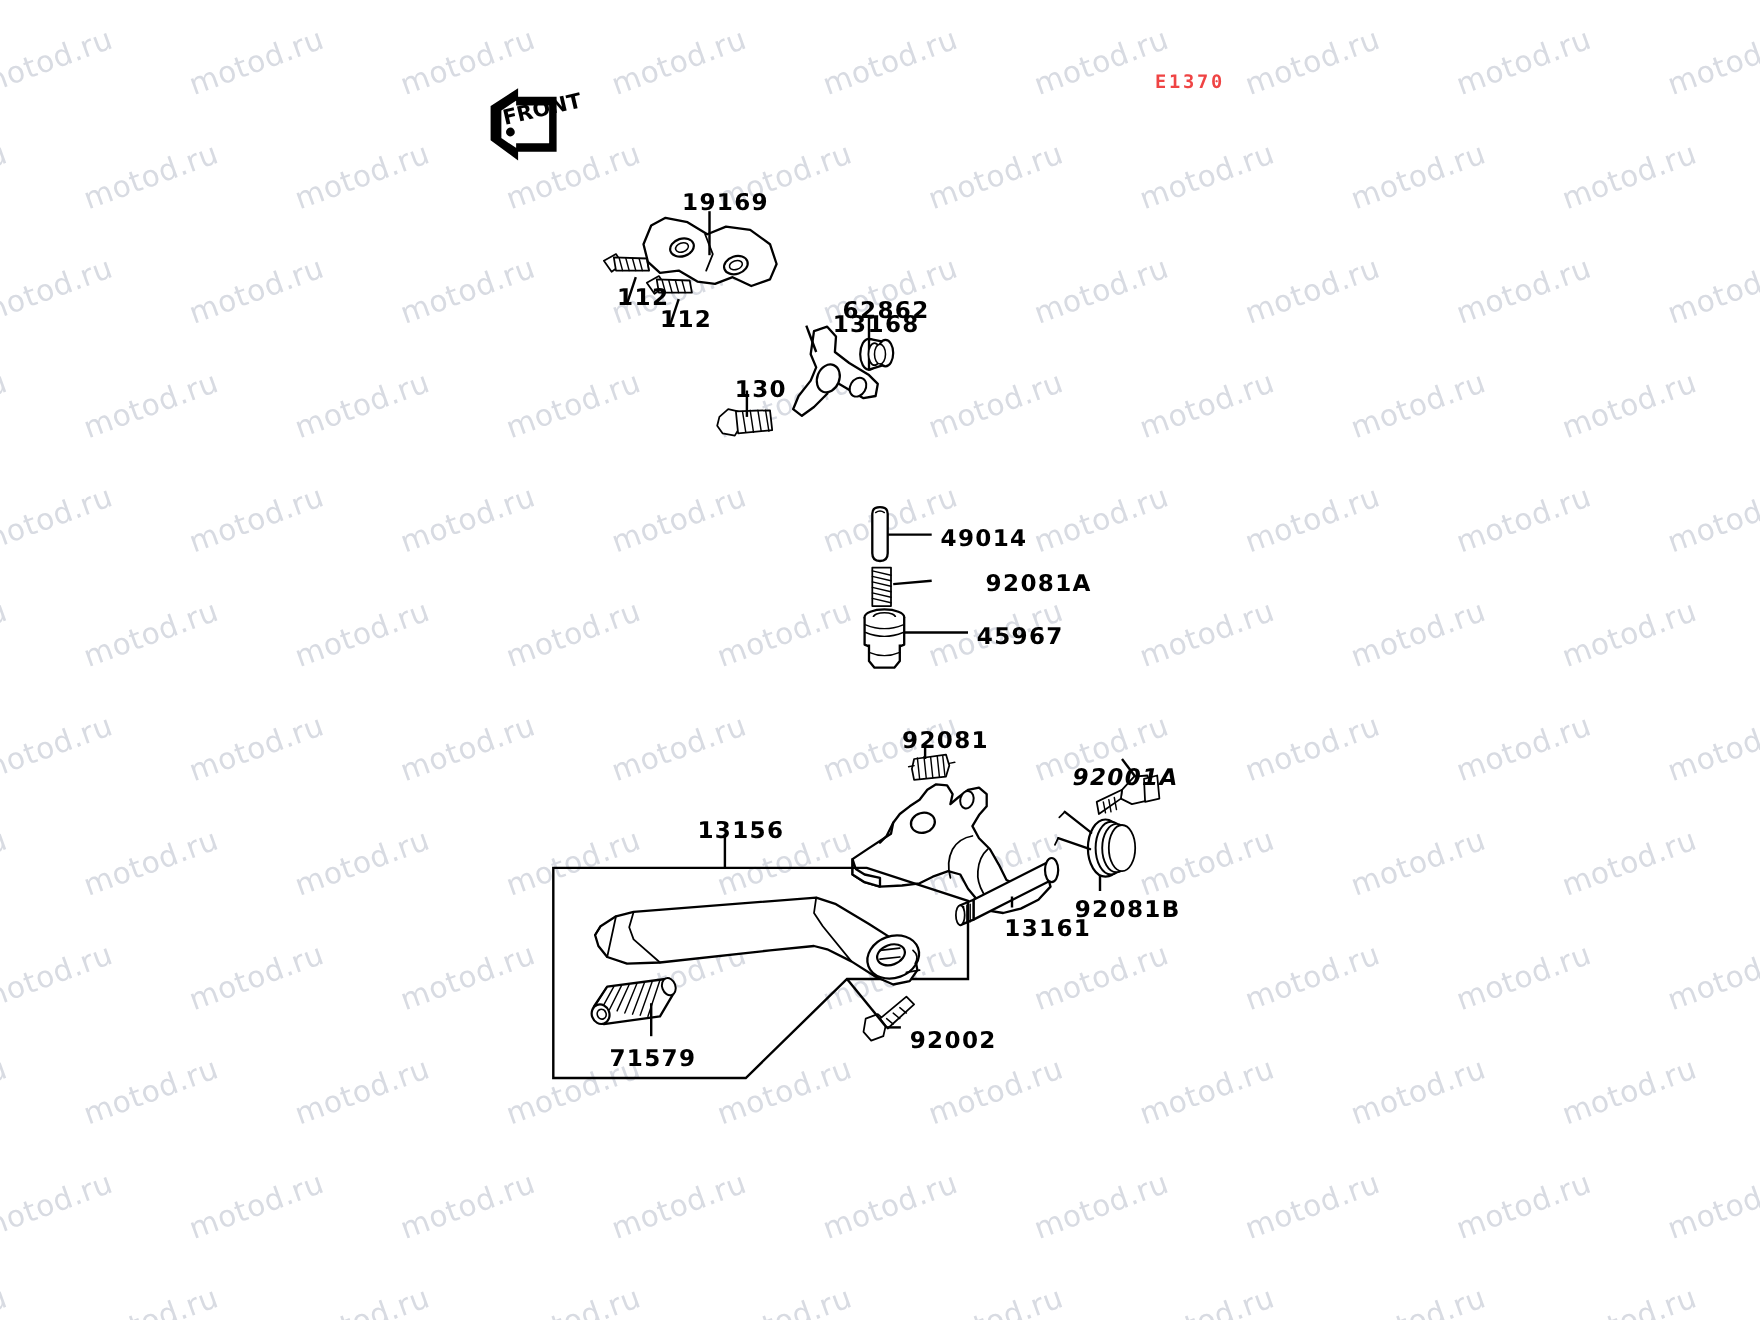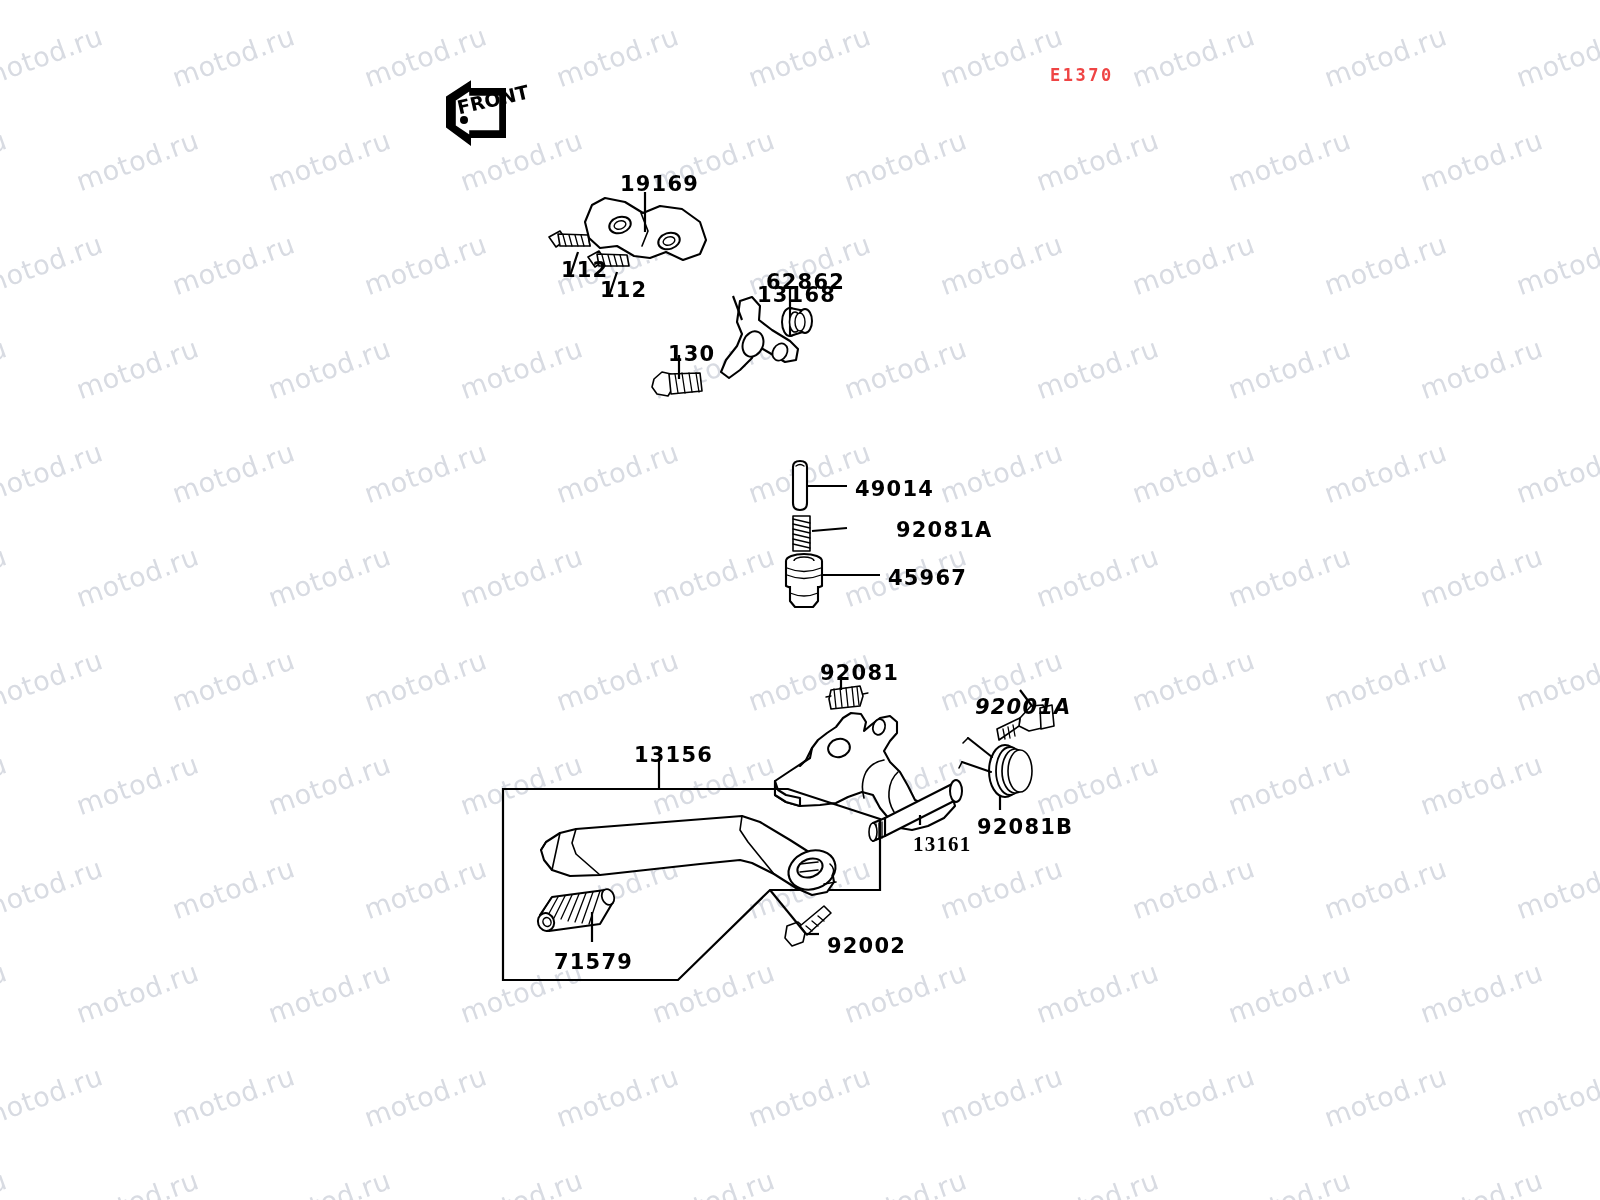--- a/index.html
+++ b/index.html
@@ -401,17 +401,17 @@
   <div class="lbl" style="left:709px; top:283px;margin-left:48px;">13168</div>
   <div class="lbl" style="left:766px; top:270px;">62862</div>
   <div class="lbl" style="left:668px; top:342px;">130</div>
   <div class="lbl" style="left:855px; top:477px;">49014</div>
   <div class="lbl" style="left:896px; top:518px;">92081A</div>
   <div class="lbl" style="left:888px; top:566px;">45967</div>
   <div class="lbl" style="left:820px; top:661px;">92081</div>
   <div class="lbl" style="left:975px; top:695px;font-style:italic;">92001A</div>
   <div class="lbl" style="left:634px; top:743px;">13156</div>
   <div class="lbl" style="left:977px; top:815px;">92081B</div>
-  <div class="lbl" style="left:913px; top:832px;font-family:Liberation Serif, serif;">13161</div>
+  <div class="lbl" style="left:913px; top:832px;">13161</div>
   <div class="lbl" style="left:554px; top:950px;">71579</div>
   <div class="lbl" style="left:827px; top:934px;">92002</div>
 
 </div>
 
 </body></html>

